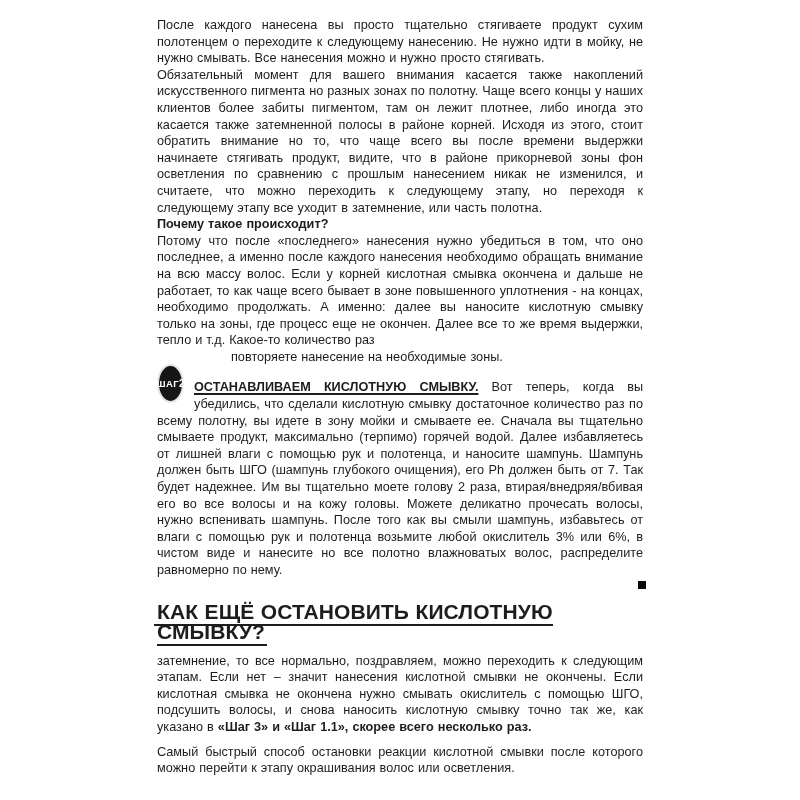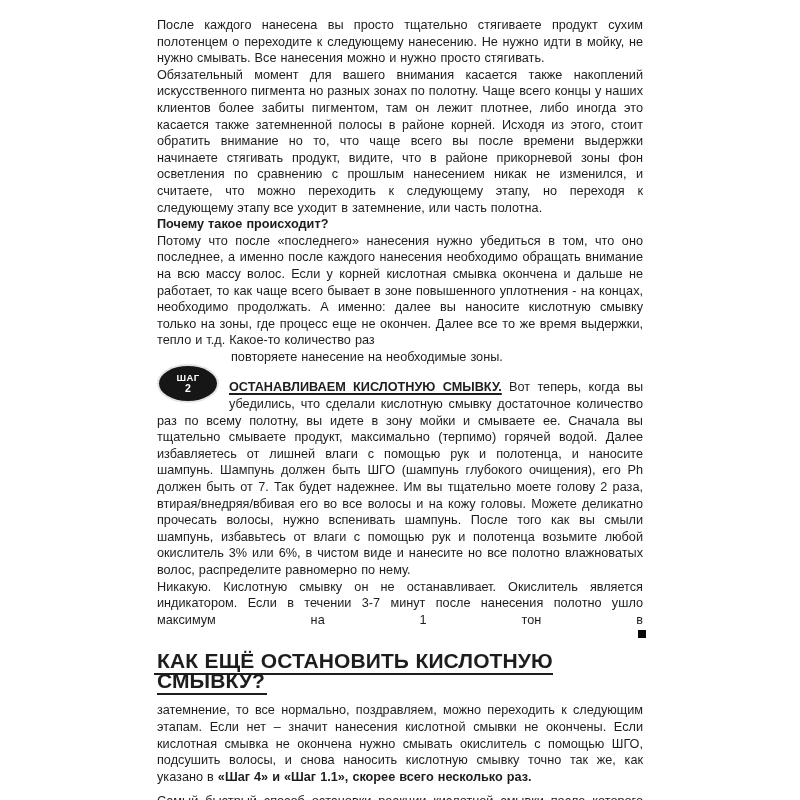--- a/index.html
+++ b/index.html
@@ -32,27 +32,27 @@
   .step-heading {
     font-weight: bold;
     text-decoration: underline;
     text-decoration-thickness: 1.6px;
     text-underline-offset: 2px;
   }
   .indent-line { padding-left: 74px; }
   .step-para { margin-top: 14px; }
   .badge {
     float: left;
-    width: 58px;
+    width: 23px;
     height: 35px;
     margin: -13px 12px 0 2px;
     background: var(--badge_bg, #161616);
     border-radius: 50%;
     display: flex;
-    flex-direction: column;
+    flex-direction: row;
     align-items: center;
     justify-content: center;
     color: var(--badge_text, #ffffff);
     font-weight: bold;
     text-align: center;
     box-shadow: 0 0 0 2px #e4e4e4;
   }
   .badge-word { font-size: 9.5px; line-height: 10px; letter-spacing: 0.4px; display: block; }
   .badge-num  { font-size: 10.5px; line-height: 11px; display: block; }
   .justify-last { text-align-last: justify; }
@@ -98,24 +98,23 @@
     <p class="bold">Почему такое происходит?</p>
 
     <p><span>Потому что после «последнего» нанесения нужно убедиться в том, что оно последнее, а именно после каждого нанесения необходимо обращать внимание на всю массу волос. Если у корней кислотная смывка окончена и дальше не работает, то как чаще всего бывает в зоне повышенного уплотнения - на концах, необходимо продолжать. А именно: далее вы наносите кислотную смывку только на зоны, где процесс еще не окончен. Далее все то же время выдержки, тепло и т.д. Какое-то количество раз</span><br><span class="indent-line">повторяете нанесение на необходимые зоны.</span></p>
 
     <p class="step-para"><span class="badge">
           <span class="badge-word">ШАГ</span>
           <span class="badge-num">2</span>
         </span><span class="step-heading">ОСТАНАВЛИВАЕМ КИСЛОТНУЮ СМЫВКУ.</span><span> Вот теперь, когда вы убедились, что сделали кислотную смывку достаточное количество раз по всему полотну, вы идете в зону мойки и смываете ее. Сначала вы тщательно смываете продукт, максимально (терпимо) горячей водой. Далее избавляетесь от лишней влаги с помощью рук и полотенца, и наносите шампунь. Шампунь должен быть ШГО (шампунь глубокого очищения), его Ph должен быть от 7. Так будет надежнее. Им вы тщательно моете голову 2 раза, втирая/внедряя/вбивая его во все волосы и на кожу головы. Можете деликатно прочесать волосы, нужно вспенивать шампунь. После того как вы смыли шампунь, избавьтесь от влаги с помощью рук и полотенца возьмите любой окислитель 3% или 6%, в чистом виде и нанесите но все полотно влажноватых волос, распределите равномерно по нему.</span></p>
 
 
-    <p class="justify-last">Никакую. Кислотную смывку он не останавливает. Окислитель является индикатором. Если в течении 3-7 минут после нанесения полотно ушло максимум на 1 тон в</p>
 
     <div class="square-row"><span class="sq"></span></div>
 
     <h2 class="main-heading"><span class="heading-underline">КАК ЕЩЁ ОСТАНОВИТЬ КИСЛОТНУЮ СМЫВКУ?</span></h2>
 
-    <p class="p5"><span>затемнение, то все нормально, поздравляем, можно переходить к следующим этапам. Если нет – значит нанесения кислотной смывки не окончены. Если кислотная смывка не окончена нужно смывать окислитель с помощью ШГО, подсушить волосы, и снова наносить кислотную смывку точно так же, как указано в </span><b>«Шаг 4» и «Шаг 1.1», скорее всего несколько раз.</b></p>
+    <p class="p5"><span>затемнение, то все нормально, поздравляем, можно переходить к следующим этапам. Если нет – значит нанесения кислотной смывки не окончены. Если кислотная смывка не окончена нужно смывать окислитель с помощью ШГО, подсушить волосы, и снова наносить кислотную смывку точно так же, как указано в </span><b>«Шаг 3» и «Шаг 1.1», скорее всего несколько раз.</b></p>
 
     <p class="p6">Самый быстрый способ остановки реакции кислотной смывки после которого можно перейти к этапу окрашивания волос или осветления.</p>
 
   </div>
 </div>
 
 </body></html>

